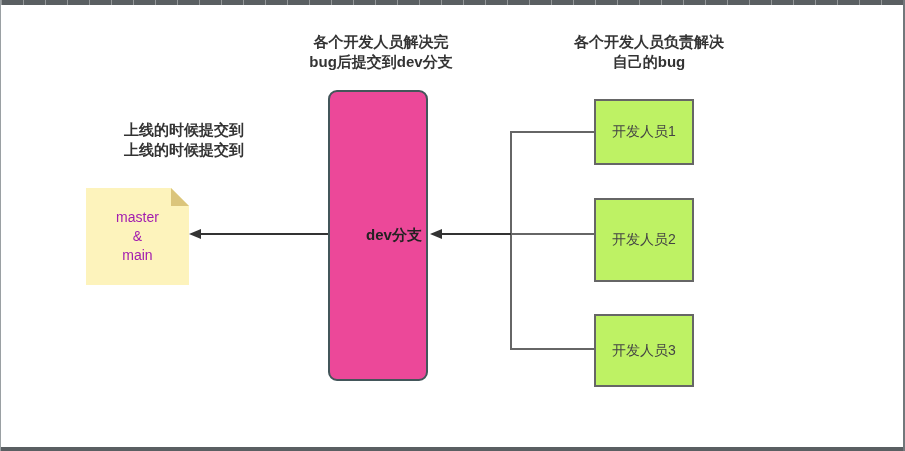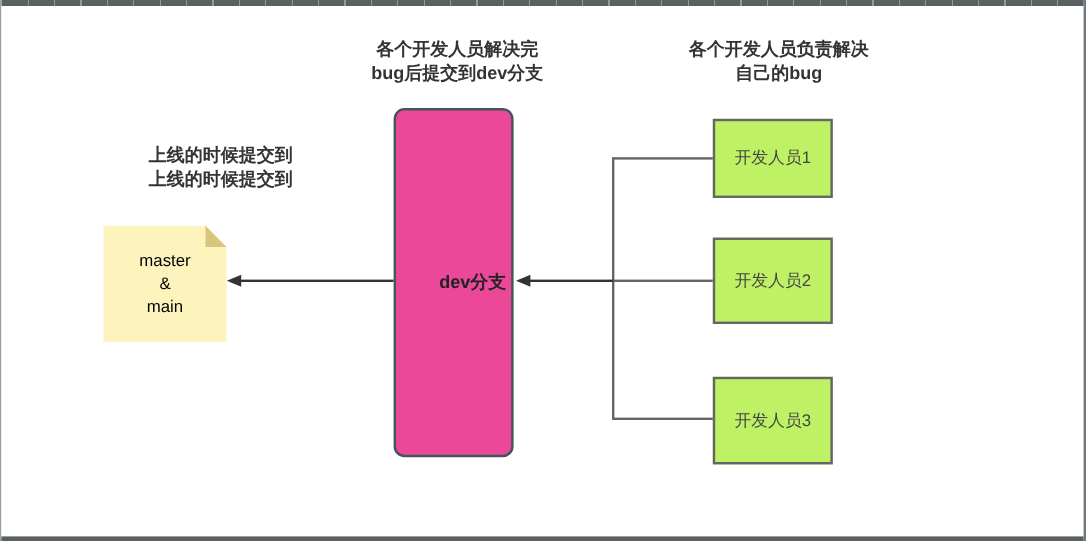--- a/index.html
+++ b/index.html
@@ -25,35 +25,35 @@
   .note{
     position:absolute;left:85px;top:188px;width:103px;height:97px;
     background:#FDF3BC;
     clip-path:polygon(0 0, calc(100% - 18px) 0, 100% 18px, 100% 100%, 0 100%);
     display:flex;align-items:center;justify-content:center;
   }
   .note-fold{
     position:absolute;right:0;top:0;width:18px;height:18px;background:#DBC57C;
     clip-path:polygon(0 0, 100% 100%, 0 100%);
   }
-  .note-text{font-size:14px;color:#000000;text-align:center;line-height:19px;}
+  .note-text{font-size:14px;color:#a21caf;text-align:center;line-height:19px;}
 
   .devbox{
     position:absolute;left:327px;top:90px;width:100px;height:291px;
     background:#ec4899;border:2px solid #43565A;border-radius:9px;
     display:flex;align-items:center;justify-content:center;padding-left:32px;
   }
   .devbox-label{font-size:15px;font-weight:bold;color:#222;}
 
   .personbox{
     position:absolute;left:593px;width:100px;background:#bef264;border:2px solid #666;
     display:flex;align-items:center;justify-content:center;font-size:14px;color:#444;
   }
   #person-1{top:99px;height:66px;}
-  #person-2{top:198px;height:72px;}
+  #person-2{top:198px;height:84px;}
   #person-3{top:314px;height:73px;}
 
   .conn{position:absolute;background:#666;}
   #conn-vertical{left:509px;top:131px;width:2px;height:219px;}
   #conn-h1{left:510px;top:131px;width:83px;height:2px;}
   #conn-h2{left:510px;top:233px;width:83px;height:2px;}
   #conn-h3{left:510px;top:348px;width:83px;height:2px;}
 
   .arrow-shaft{position:absolute;background:#333;height:2px;}
   #arrow-to-dev-shaft{left:440px;top:233px;width:70px;}

